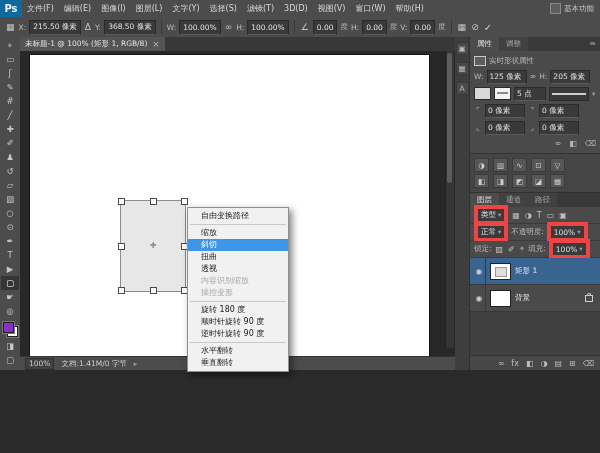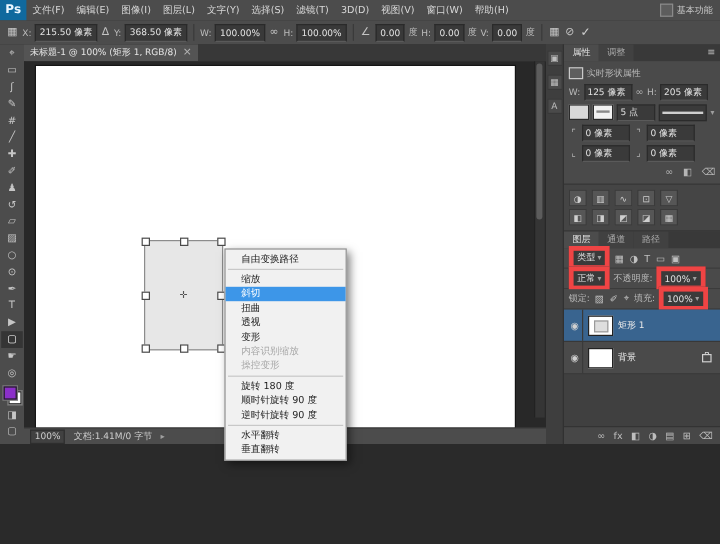--- a/index.html
+++ b/index.html
@@ -229,21 +229,20 @@
     </div>
   </div>
 
   <div class="context-menu">
     <div class="cm-item">自由变换路径</div>
     <div class="cm-sep"></div>
     <div class="cm-item">缩放</div>
     <div class="cm-item hl">斜切</div>
     <div class="cm-item">扭曲</div>
     <div class="cm-item">透视</div>
-    <div class="cm-item">变形</div>
     <div class="cm-item dis">内容识别缩放</div>
     <div class="cm-item dis">操控变形</div>
     <div class="cm-sep"></div>
     <div class="cm-item">旋转 180 度</div>
     <div class="cm-item">顺时针旋转 90 度</div>
     <div class="cm-item">逆时针旋转 90 度</div>
     <div class="cm-sep"></div>
     <div class="cm-item">水平翻转</div>
     <div class="cm-item">垂直翻转</div>
   </div>

